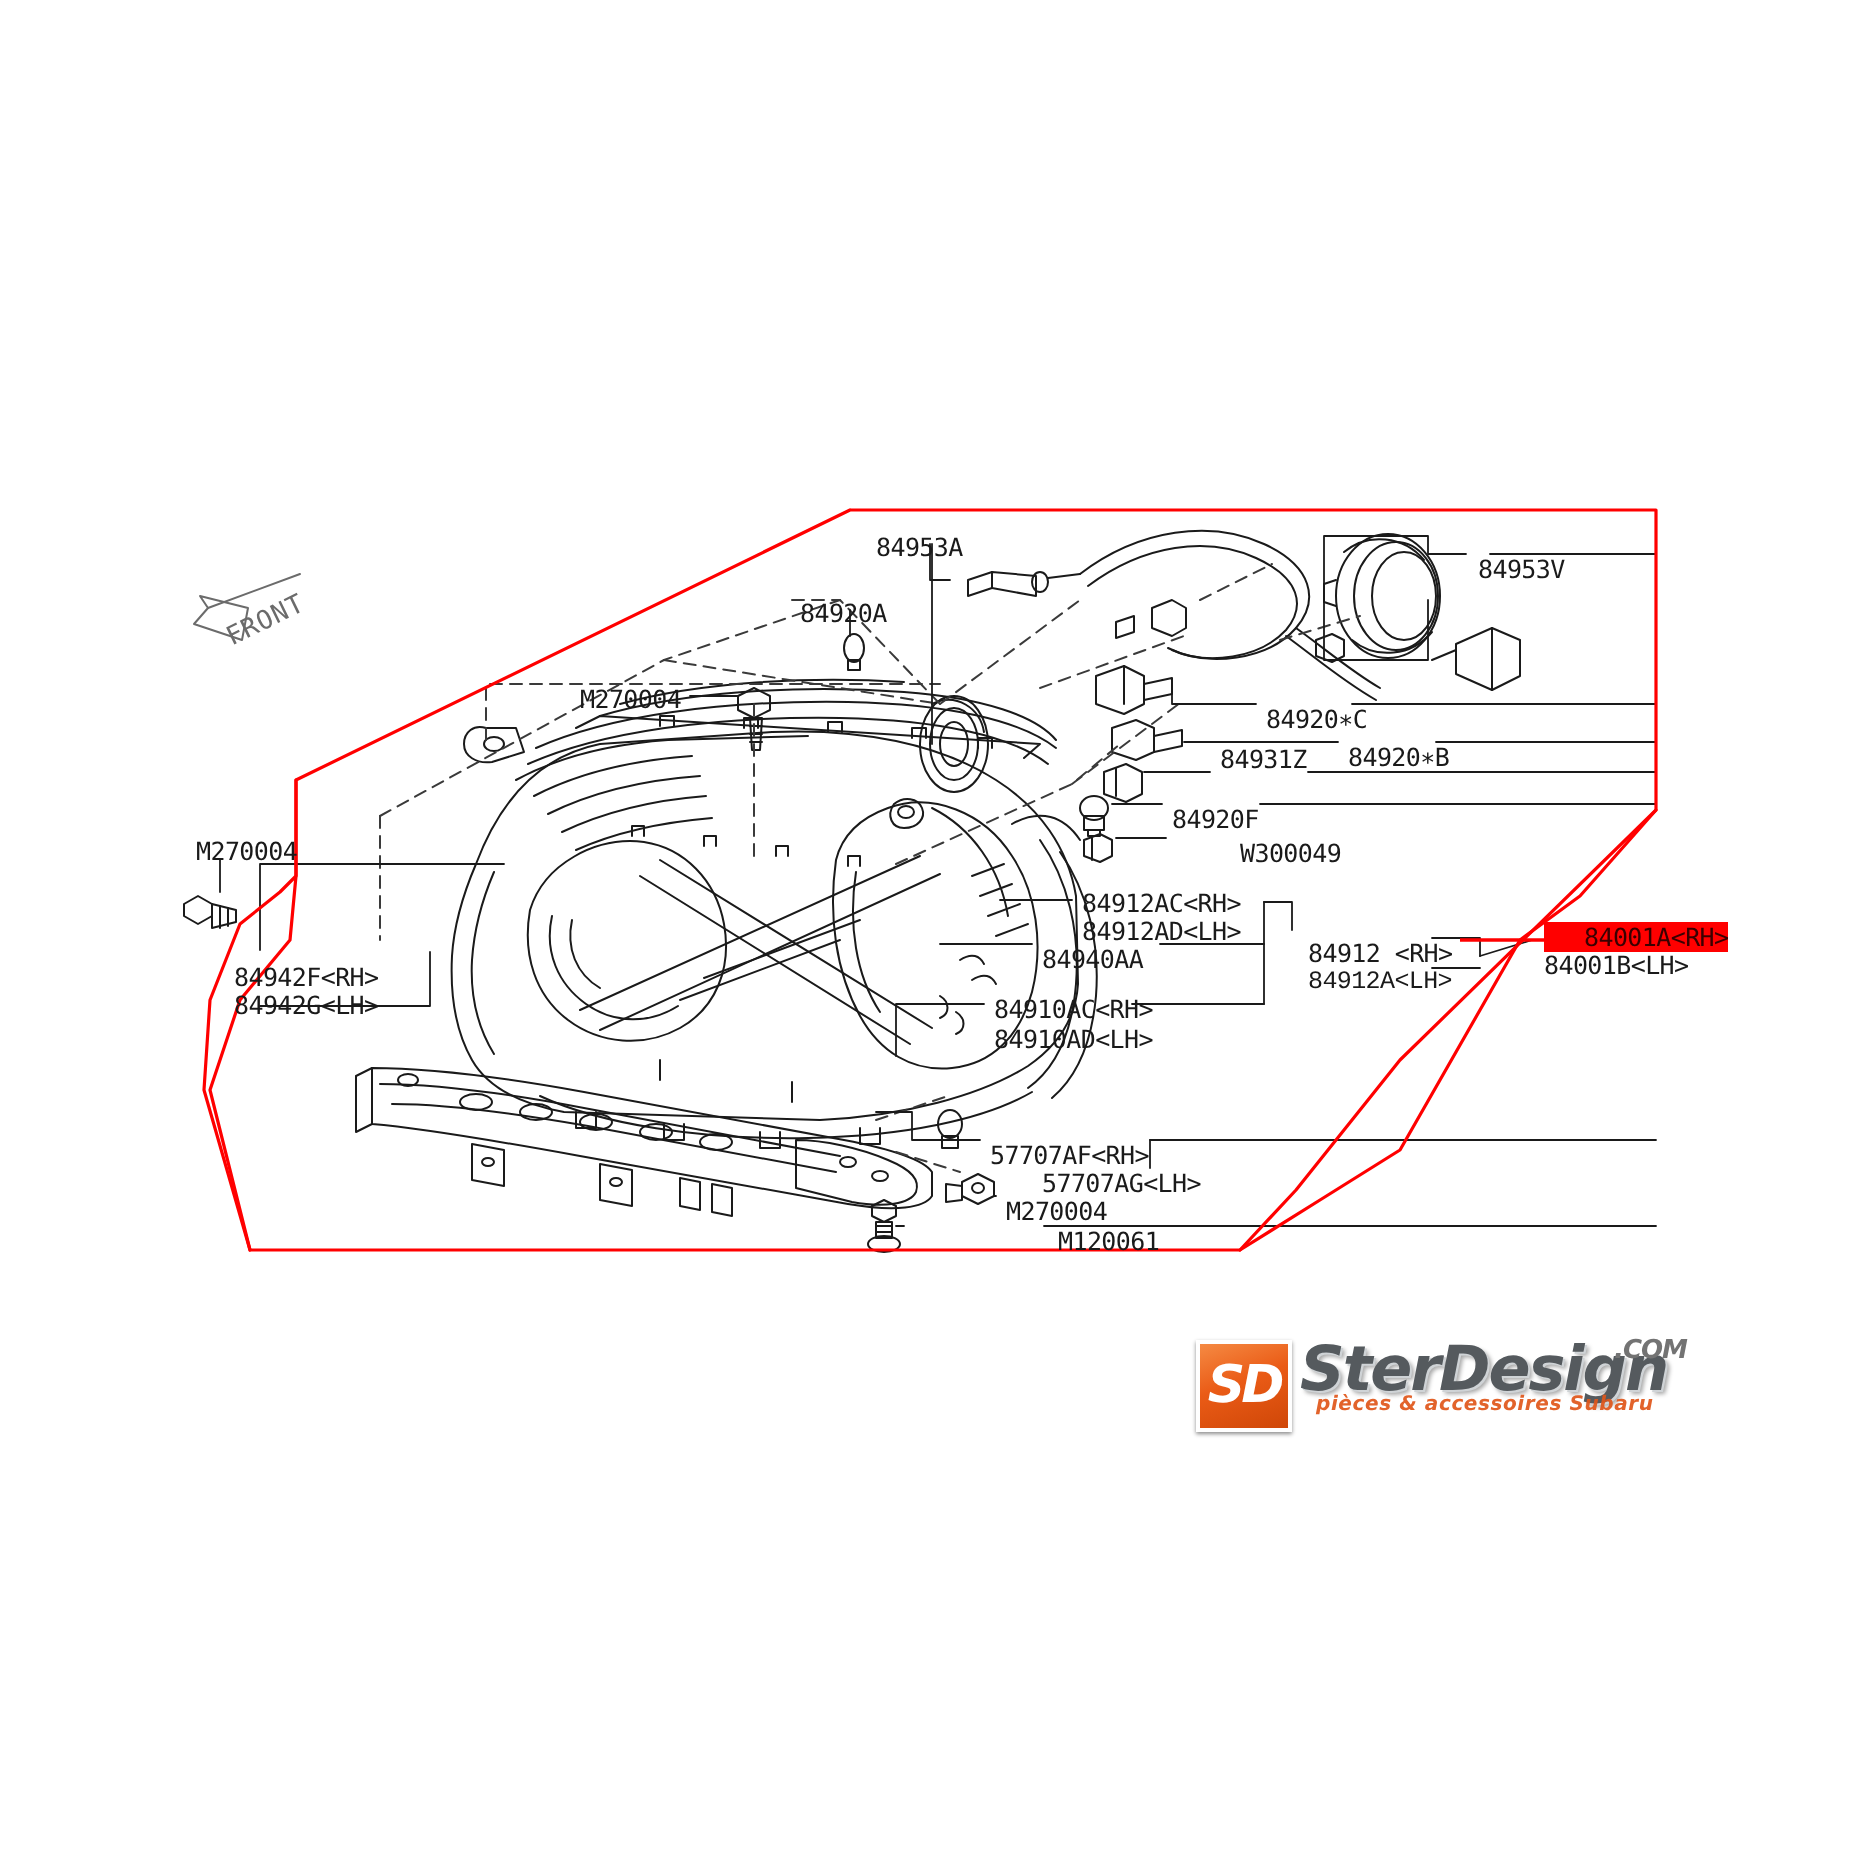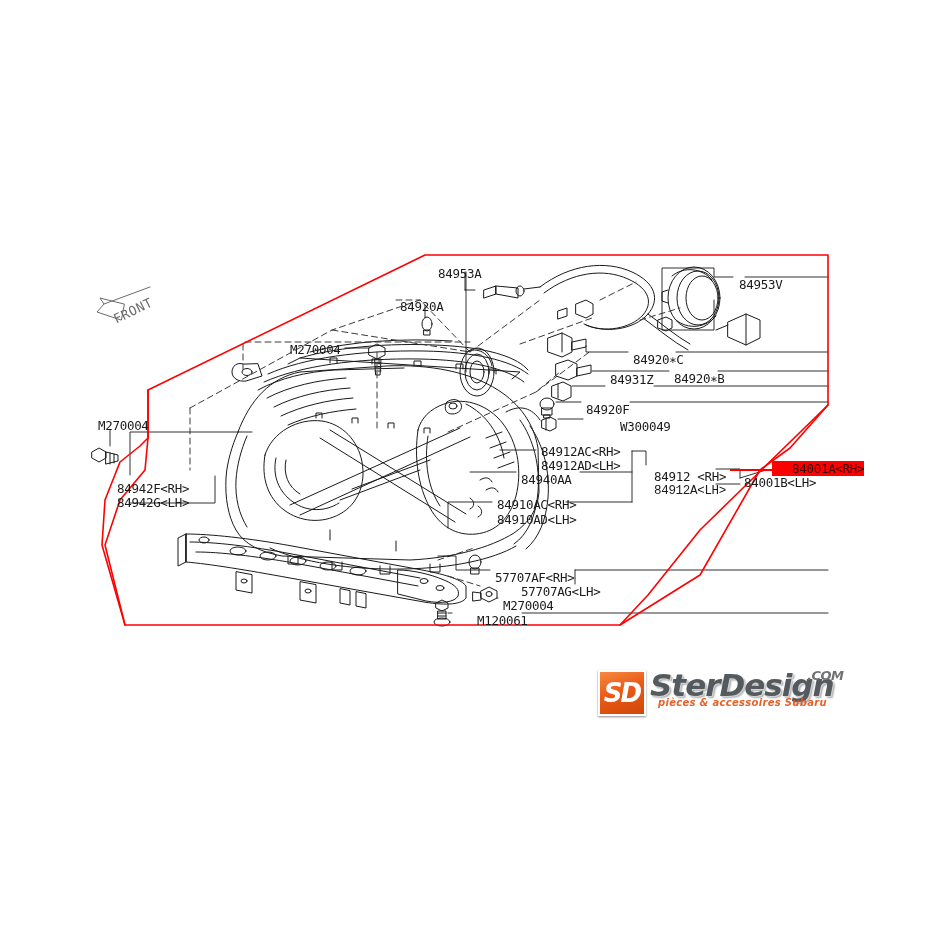--- a/index.html
+++ b/index.html
@@ -410,30 +410,30 @@
       <div class="lbl" style="left: 674px; top: 371px;">84920∗B</div>
       <div class="lbl" style="left: 610px; top: 372px;">84931Z</div>
       <div class="lbl" style="left: 586px; top: 402px;">84920F</div>
       <div class="lbl" style="left: 620px; top: 419px;">W300049</div>
       <div class="lbl" style="left: 98px; top: 418px;">M270004</div>
       <div class="lbl" style="left: 541px; top: 444px;">84912AC&lt;RH&gt;</div>
       <div class="lbl" style="left: 541px; top: 458px;">84912AD&lt;LH&gt;</div>
       <div class="lbl" style="left: 654px; top: 469px;">84912 &lt;RH&gt;</div>
       <div class="lbl" style="left: 654px; top: 484px; font-family: Liberation Mono, monospace;">84912A&lt;LH&gt;</div>
       <div class="lbl hl" style="left: 772px; top: 461px; padding-left: 20px;"><span class="t">84001A&lt;RH&gt;</span></div>
-      <div class="lbl" style="left: 744px; top: 475px; text-align: center;">84001B&lt;LH&gt;</div>
+      <div class="lbl" style="left: 772px; top: 475px; text-align: center;">84001B&lt;LH&gt;</div>
       <div class="lbl" style="left: 117px; top: 481px;">84942F&lt;RH&gt;</div>
       <div class="lbl" style="left: 117px; top: 495px;">84942G&lt;LH&gt;</div>
       <div class="lbl" style="left: 521px; top: 472px;">84940AA</div>
       <div class="lbl" style="left: 497px; top: 497px;">84910AC&lt;RH&gt;</div>
       <div class="lbl" style="left: 497px; top: 512px;">84910AD&lt;LH&gt;</div>
       <div class="lbl" style="left: 495px; top: 570px;">57707AF&lt;RH&gt;</div>
       <div class="lbl" style="left: 521px; top: 584px;">57707AG&lt;LH&gt;</div>
       <div class="lbl" style="left: 503px; top: 598px;">M270004</div>
-      <div class="lbl" style="left: 431px; top: 613px; padding-left: 46px;">M120061</div>
+      <div class="lbl" style="left: 483px; top: 613px; padding-left: 46px;">M120061</div>
     </div>
 
   <div id="watermark">
     <div class="wm-badge">
       <span>SD</span>
     </div>
     <div class="wm-name">SterDesign</div>
     <div class="wm-com">.COM</div>
     <div class="wm-tag">pièces &amp; accessoires Subaru</div>
   </div>

